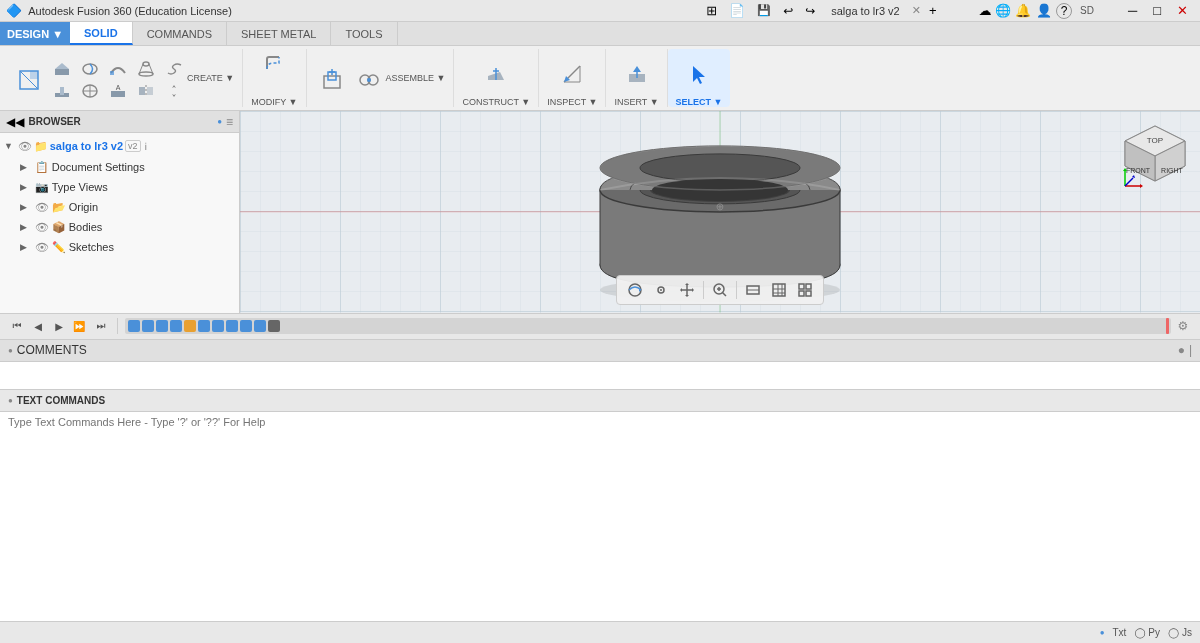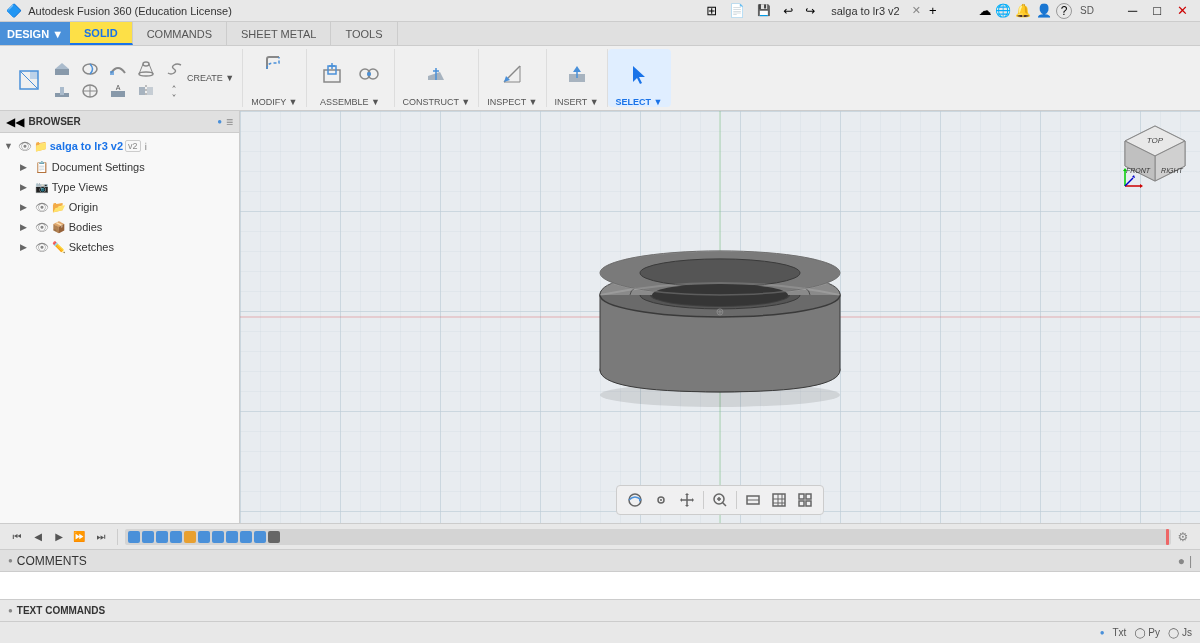--- a/index.html
+++ b/index.html
@@ -51,21 +51,21 @@
       <span style="font-size:13px;cursor:pointer;padding:0 6px;color:#c00;">✕</span>
     </div>
   </div>
 
   <div style="background:#f0f0f0;border-bottom:1px solid #ccc;">
 
     <div style="height:24px;background:#e0e0e0;display:flex;align-items:stretch;border-bottom:1px solid #ccc;">
       <div style="width:70px;background:#4a90d9;color:white;display:flex;align-items:center;justify-content:center;font-size:11px;font-weight:bold;cursor:pointer;">
         <span>DESIGN ▼</span>
       </div>
-      <div style="padding:0 14px;display:flex;align-items:center;font-size:11px;color:#1a73e8;font-weight:bold;cursor:pointer;background:#fde047;border-bottom:2px solid #1a73e8;border-right:1px solid #ccc;">
+      <div style="padding:0 14px;display:flex;align-items:center;font-size:11px;color:#1a73e8;font-weight:bold;cursor:pointer;background:#ffffff;border-bottom:2px solid #1a73e8;border-right:1px solid #ccc;">
         <span>SOLID</span>
       </div>
       <div style="padding:0 14px;display:flex;align-items:center;font-size:11px;color:#555;cursor:pointer;border-right:1px solid #ccc;">
         <span>COMMANDS</span>
       </div>
       <div style="padding:0 14px;display:flex;align-items:center;font-size:11px;color:#555;cursor:pointer;border-right:1px solid #ccc;">
         <span>SHEET METAL</span>
       </div>
       <div style="padding:0 14px;display:flex;align-items:center;font-size:11px;color:#555;cursor:pointer;border-right:1px solid #ccc;">
         <span>TOOLS</span>
@@ -166,21 +166,21 @@
                 <path d="M2,14 L2,4 Q2,2 4,2 L14,2" fill="none" stroke="#888" stroke-width="2"></path>
                 <path d="M2,14 Q2,8 8,8 L14,8 L14,2" fill="none" stroke="#4a90d9" stroke-width="1.5" stroke-dasharray="3,2"></path>
               </svg>
           </div>
         </div>
         <div style="font-size:9px;color:#555;display:flex;align-items:center;gap:2px;cursor:pointer;">
           <span>MODIFY ▼</span>
         </div>
       </div>
 
-      <div style="display:flex;flex-direction:column;align-items:center;border-right:1px solid #ddd;padding:0 8px;height:58px;justify-content:space-between;">
+      <div style="display:flex;flex-direction:row;align-items:center;border-right:1px solid #ddd;padding:0 8px;height:58px;justify-content:space-between;">
         <div style="display:flex;gap:3px;align-items:center;padding-top:4px;">
           <div style="width:34px;height:42px;border:1px solid transparent;border-radius:2px;cursor:pointer;display:flex;align-items:center;justify-content:center;">
             <svg width="24" height="24" viewBox="0 0 24 24">
                 <rect x="4" y="8" width="16" height="12" fill="none" stroke="#888" stroke-width="1.5"></rect>
                 <rect x="8" y="4" width="8" height="8" fill="none" stroke="#4a90d9" stroke-width="1.5"></rect>
                 <line x1="12" y1="1" x2="12" y2="7" stroke="#4a90d9" stroke-width="1.5"></line>
                 <line x1="9" y1="4" x2="15" y2="4" stroke="#4a90d9" stroke-width="1.5"></line>
               </svg>
           </div>
           <div style="width:34px;height:42px;border:1px solid transparent;border-radius:2px;cursor:pointer;display:flex;align-items:center;justify-content:center;">
@@ -363,21 +363,21 @@
 
           <ellipse cx="150" cy="100" rx="68" ry="11" fill="#353535"></ellipse>
 
           <text x="150" y="120" text-anchor="middle" font-size="10" fill="#aaa" opacity="0.6">⊕</text>
 
           <path d="M 30,100 Q 90,88 150,88 Q 210,88 270,100" fill="none" stroke="rgba(255,255,255,0.15)" stroke-width="2"></path>
           <ellipse cx="150" cy="78" rx="120" ry="22" fill="none" stroke="rgba(255,255,255,0.2)" stroke-width="1.5"></ellipse>
         </svg>
       </div>
 
-      <div style="position:absolute;top:10px;right:10px;width:70px;height:70px;font-style:italic;">
+      <div style="position:absolute;top:10px;right:10px;width:70px;height:70px;">
         <svg width="70" height="70" viewBox="0 0 70 70" xmlns="http://www.w3.org/2000/svg">
 
           <polygon points="35,5 65,20 65,45 35,60 5,45 5,20" fill="none" stroke="#888" stroke-width="1"></polygon>
 
           <polygon points="35,5 65,20 35,35 5,20" fill="#e8e8e8" stroke="#888" stroke-width="1"></polygon>
 
           <polygon points="65,20 65,45 35,60 35,35" fill="#d0d0d0" stroke="#888" stroke-width="1"></polygon>
 
           <polygon points="5,20 35,35 35,60 5,45" fill="#c0c0c0" stroke="#888" stroke-width="1"></polygon>
 
@@ -497,20 +497,23 @@
       </div>
     </div>
     <div style="flex:1;background:#fff;"></div>
   </div>
 
   <div style="height:22px;background:#e8e8e8;border-top:1px solid #ccc;display:flex;align-items:center;padding:0 8px;gap:4px;">
     <span style="font-size:8px;color:#888;">●</span>
     <span style="font-size:10px;font-weight:bold;color:#333;">TEXT COMMANDS</span>
   </div>
 
+  <div style="flex:1;background:#fff;border-top:1px solid #ccc;padding:4px 8px;min-height:60px;">
+    <textarea style="width: 100%; height: 100%; border: none; outline: none; font-size: 11px; color: rgb(153, 153, 153); background: transparent; resize: none; font-family: Arial;" placeholder="Type Text Commands Here - Type '?' or '??' For Help"></textarea>
+  </div>
 
   <div style="height:22px;background:#e8e8e8;border-top:1px solid #ccc;display:flex;align-items:center;justify-content:space-between;padding:0 8px;font-size:10px;color:#555;">
     <div style="display:flex;align-items:center;gap:4px;">
       <span style="font-size:10px;color:#888;"></span>
     </div>
     <div style="display:flex;align-items:center;gap:8px;">
       <span style="font-size:8px;color:#4a90d9;">●</span>
       <span style="font-size:10px;cursor:pointer;">Txt</span>
       <span style="font-size:10px;cursor:pointer;">◯ Py</span>
       <span style="font-size:10px;cursor:pointer;">◯ Js</span>

